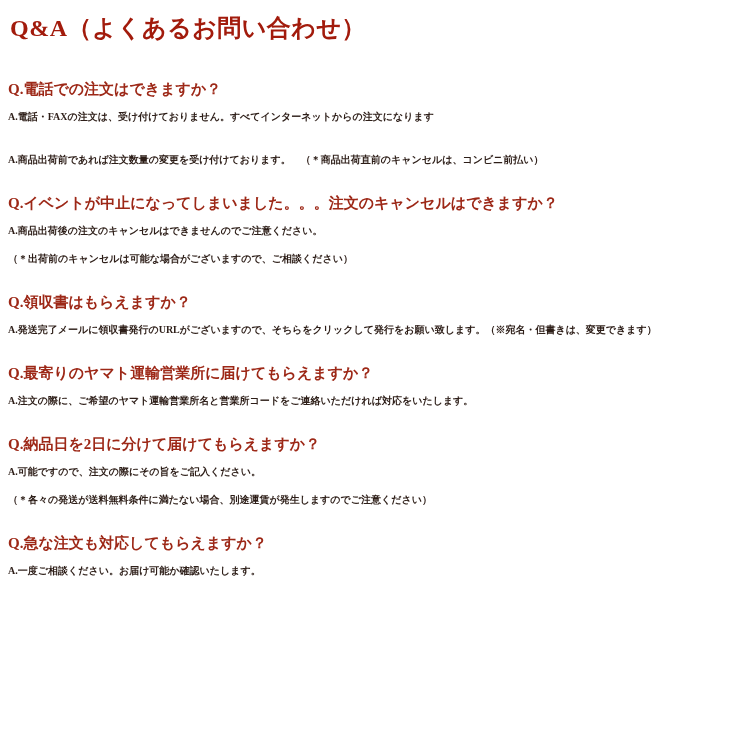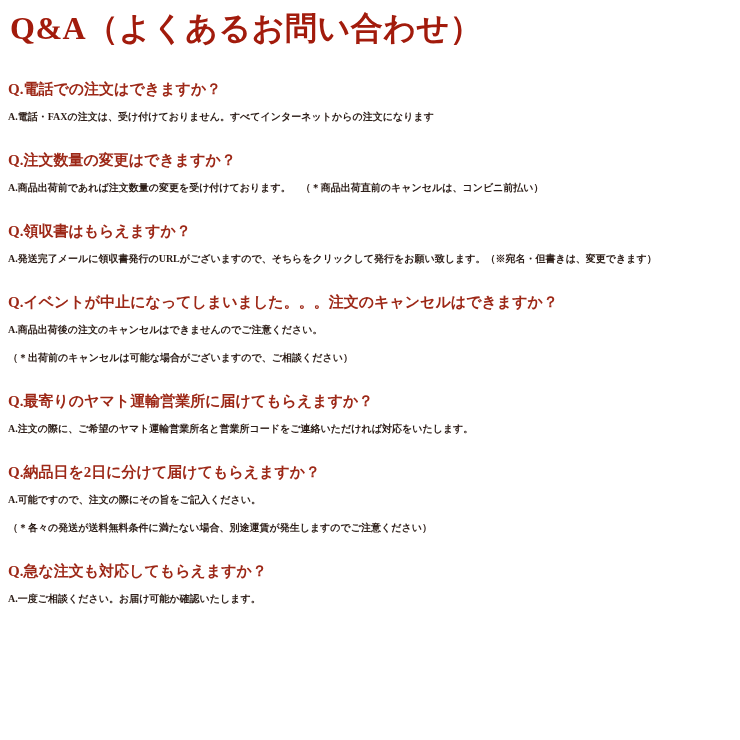--- a/index.html
+++ b/index.html
@@ -10,21 +10,21 @@
   body {
     width: 740px;
     height: 740px;
     overflow: hidden;
     box-sizing: border-box;
     padding: 6px 4px 0 8px;
     font-family: "Liberation Serif", "DejaVu Serif", serif;
     font-weight: bold;
   }
   .page-title {
-    font-size: 32px;
+    font-size: 24px;
     line-height: 44px;
     font-weight: bold;
     color: var(--title-color, #a21b0c);
     margin: 0 0 10px 2px;
     letter-spacing: 0.5px;
     white-space: nowrap;
   }
   .faq-list {
     display: block;
     margin-top: 25px;
@@ -51,33 +51,32 @@
 <h1 class="page-title">Q&amp;A（よくあるお問い合わせ）</h1>
 
 <main class="faq-list">
   <section class="faq-item">
     <div class="faq-question">Q.電話での注文はできますか？</div>
     <div class="faq-answer">A.電話・FAXの注文は、受け付けておりません。すべてインターネットからの注文になります</div>
   </section>
 
 
   <section class="faq-item">
-    <div class="faq-question">Q.注文数量の変更はできますか？</div>
     <div class="faq-answer">A.商品出荷前であれば注文数量の変更を受け付けております。　（＊商品出荷直前のキャンセルは、コンビニ前払い）</div>
-  </section>
-
-  <section class="faq-item">
-    <div class="faq-question">Q.領収書はもらえますか？</div>
-    <div class="faq-answer">A.発送完了メールに領収書発行のURLがございますので、そちらをクリックして発行をお願い致します。（※宛名・但書きは、変更できます）</div>
   </section>
 
   <section class="faq-item">
     <div class="faq-question">Q.イベントが中止になってしまいました。。。注文のキャンセルはできますか？</div>
     <div class="faq-answer">A.商品出荷後の注文のキャンセルはできませんのでご注意ください。
 （＊出荷前のキャンセルは可能な場合がございますので、ご相談ください）</div>
+  </section>
+
+  <section class="faq-item">
+    <div class="faq-question">Q.領収書はもらえますか？</div>
+    <div class="faq-answer">A.発送完了メールに領収書発行のURLがございますので、そちらをクリックして発行をお願い致します。（※宛名・但書きは、変更できます）</div>
   </section>
 
   <section class="faq-item">
     <div class="faq-question">Q.最寄りのヤマト運輸営業所に届けてもらえますか？</div>
     <div class="faq-answer">A.注文の際に、ご希望のヤマト運輸営業所名と営業所コードをご連絡いただければ対応をいたします。</div>
   </section>
 
   <section class="faq-item">
     <div class="faq-question">Q.納品日を2日に分けて届けてもらえますか？</div>
     <div class="faq-answer">A.可能ですので、注文の際にその旨をご記入ください。

